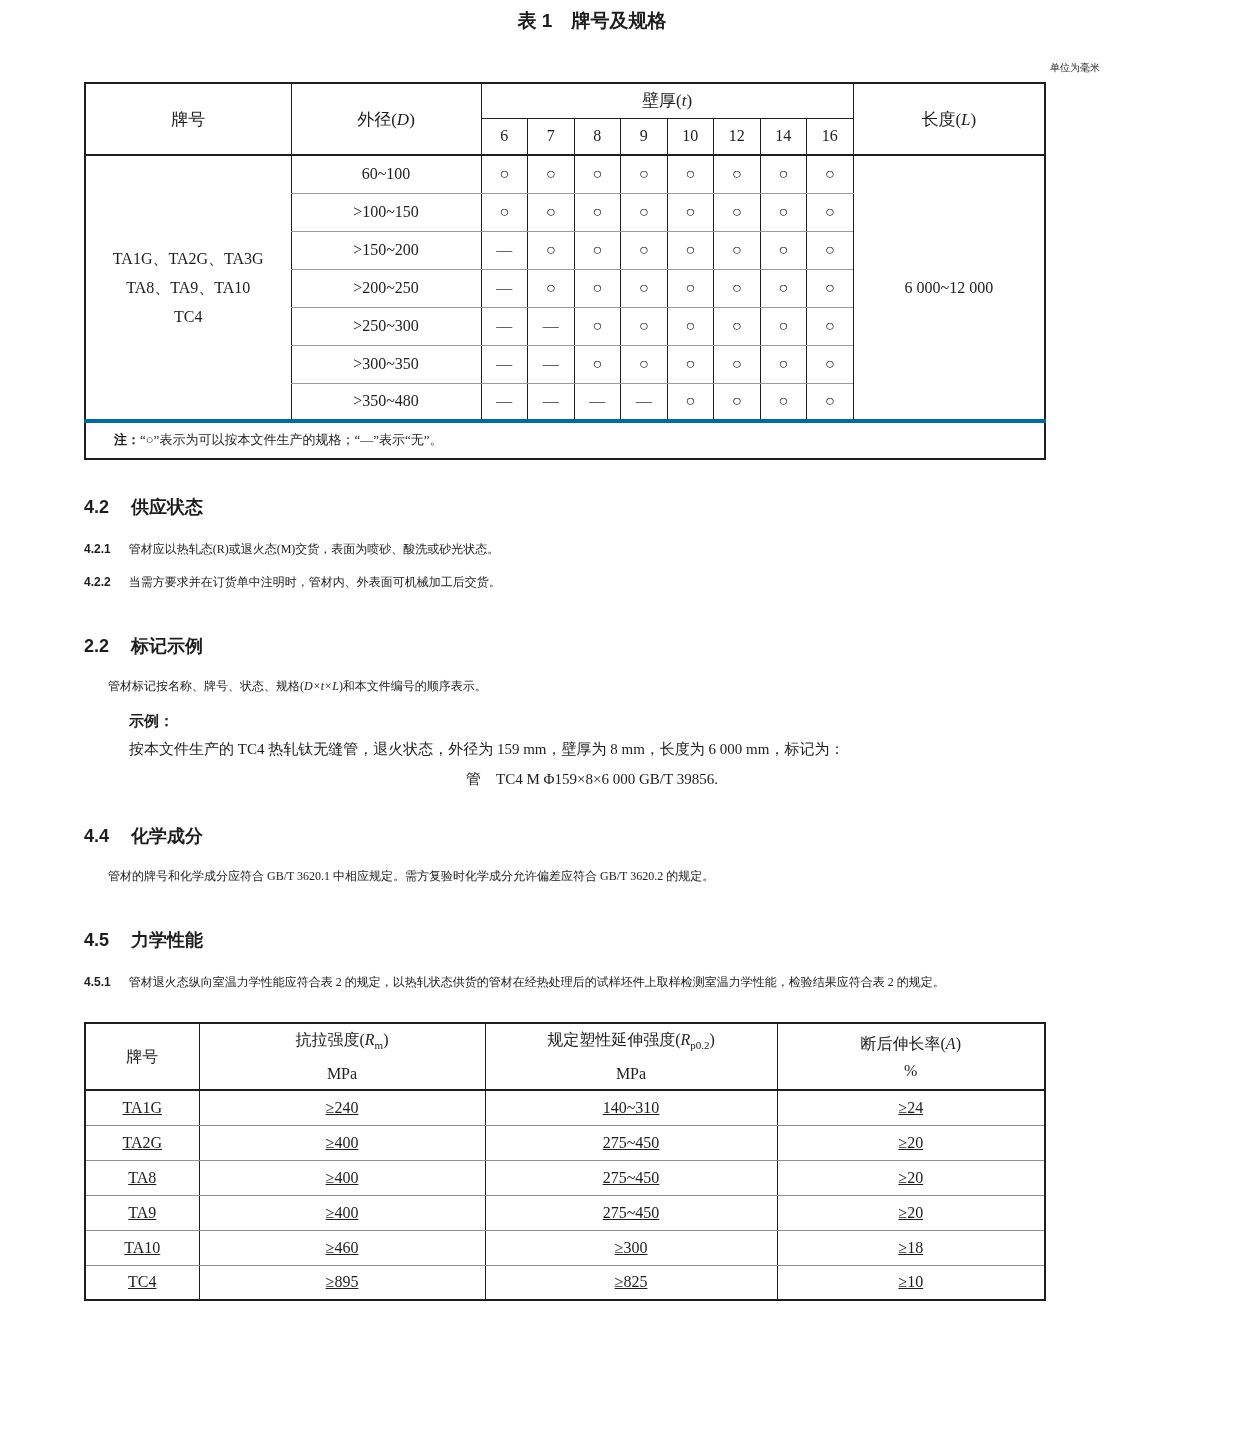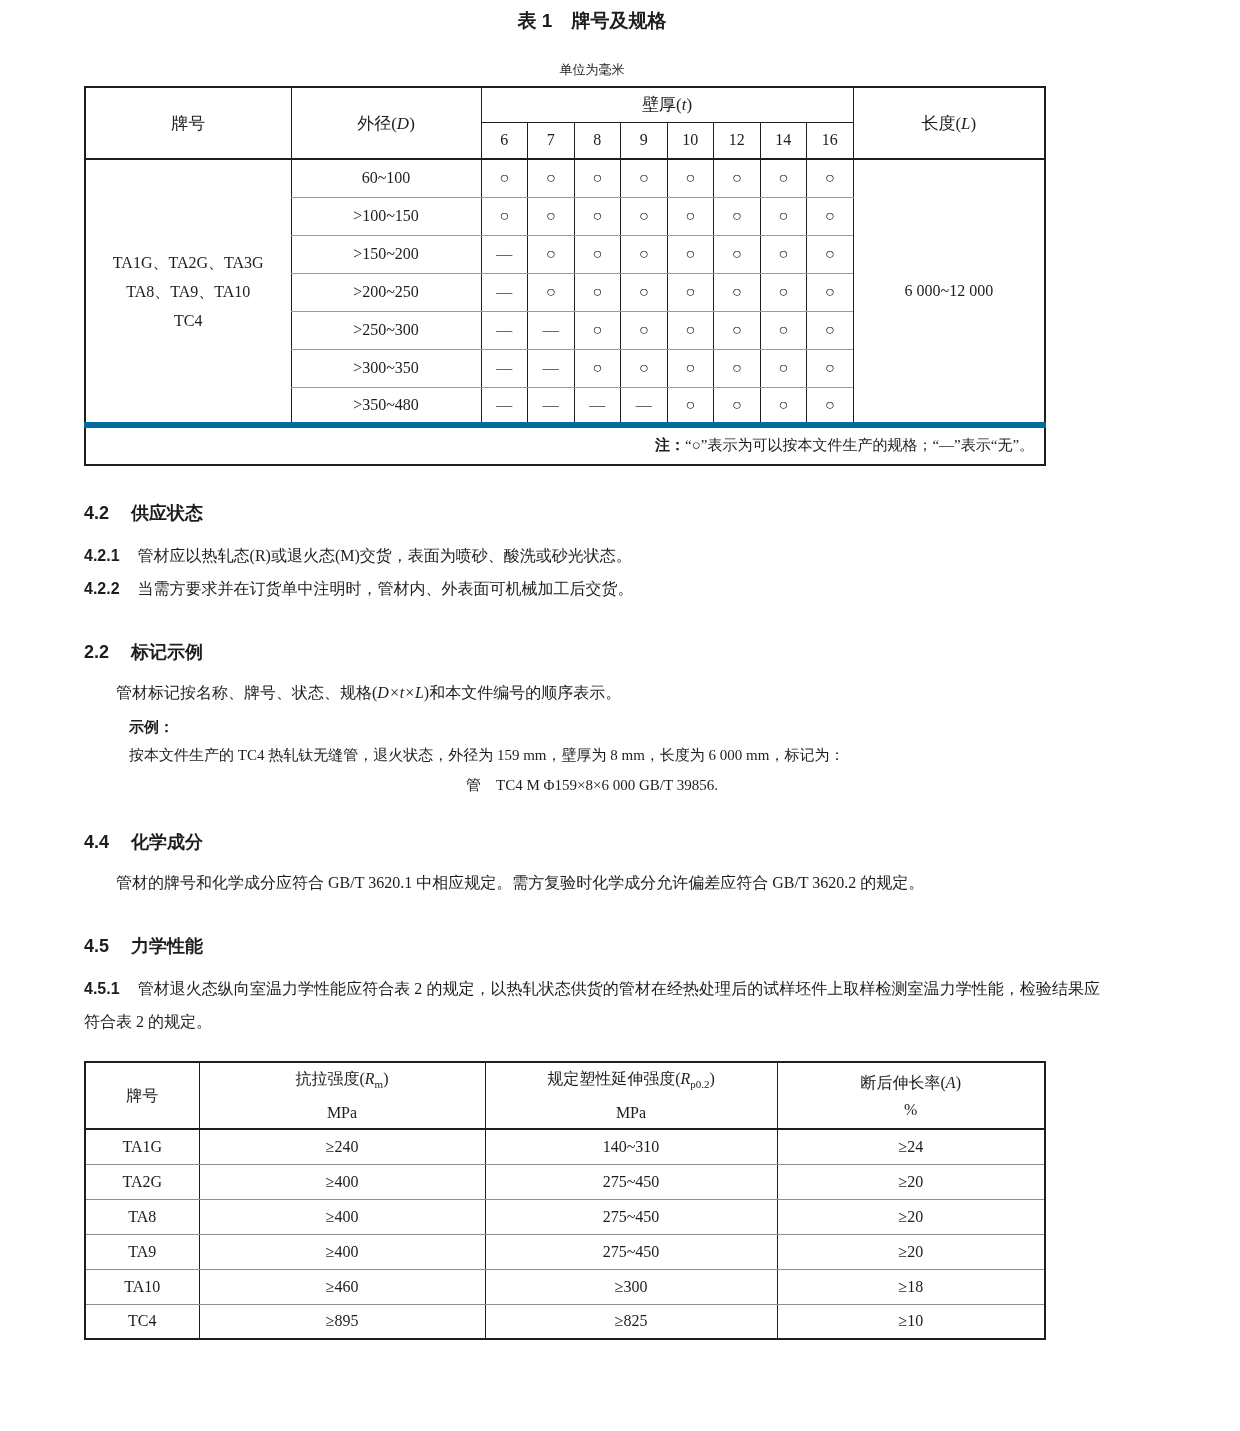--- a/index.html
+++ b/index.html
@@ -15,77 +15,77 @@
     overflow: hidden;
   }
   .tbl-title {
     text-align: center;
     font-family: "Liberation Sans", "DejaVu Sans", sans-serif;
     font-weight: bold;
     font-size: 19px;
     margin: 0;
   }
   .unit-note {
-    text-align: center;
-    font-size: 13px;
+    text-align: right;
+    font-size: 10px;
     margin: 27px 0 7px 0;
   }
   table { border-collapse: collapse; table-layout: fixed; width: 960px; }
   .t1, .t2 { border: 2px solid #1e1e1e; }
   .t1 td, .t2 td {
     border-left: 1px solid #1e1e1e;
     text-align: center;
     vertical-align: middle;
     padding: 0;
     font-size: 16px;
   }
   .t1 td.hd-cell { font-size: 17px; }
   .t1 td.rs { border-bottom: 2px solid #1e1e1e; }
   .t1 td.wall-hd { height: 35px; border-bottom: 1px solid #1e1e1e; }
   .t1 tr.h2 td { height: 37px; border-bottom: 2px solid #1e1e1e; }
   .t1 tr.br td { height: 38px; border-bottom: 1px solid #9a9a9a; }
   .t1 td.grade-cell { line-height: 29px; border-bottom: 1px solid #9a9a9a; }
   .t1 tr.note-row td {
     border-left: none;
-    border-top: 6px solid #0369a1;
-    text-align: right;
+    border-top: 4px solid #0369a1;
+    text-align: left;
     padding: 8px 10px 9px 28px;
-    font-size: 15px;
+    font-size: 13px;
     height: auto;
   }
   .note-label { font-family: "Liberation Sans", "DejaVu Sans", sans-serif; font-weight: bold; }
   .mark-dash { color: #4a4a4a; }
   i.var { font-style: italic; font-family: "Liberation Serif", "DejaVu Serif", serif; }
   sub { font-size: 11px; }
   .sec-h {
     font-family: "Liberation Sans", "DejaVu Sans", sans-serif;
     font-weight: bold;
     font-size: 18px;
     margin: 35px 0 0 0;
   }
   .sec-h .num { margin-right: 22px; }
-  .clause { font-size: 16px; line-height: 33px; margin: 14px 0 0 0; text-align: justify; }
+  .clause { font-size: 12px; line-height: 33px; margin: 14px 0 0 0; text-align: justify; }
   .clause .pnum {
     font-family: "Liberation Sans", "DejaVu Sans", sans-serif;
     font-weight: bold;
     margin-right: 18px;
   }
   .indent { text-indent: 2em; }
   .example-label {
     font-family: "Liberation Sans", "DejaVu Sans", sans-serif;
     font-weight: bold;
     font-size: 15px;
     margin: 9px 0 0 45px;
   }
   .example-text { font-size: 15px; line-height: 27px; margin: 5px 0 0 45px; text-align: justify; }
   .example-mark { font-size: 15px; text-align: center; margin: 7px 0 0 0; }
   .t2-title { margin-top: 31px; font-size: 18px; }
   .t2 { margin-top: 23px; }
   .t2 tr.hd td { border-bottom: 2px solid #1e1e1e; height: 67px; font-size: 16px; line-height: 27px; }
-  .t2 tr.r td { height: 35px; border-bottom: 1px solid #8f8f8f; }
+  .t2 tr.r td { height: 35px; border-bottom: 1px solid #8f8f8f; text-decoration: underline; }
   .t2 .grade-col { font-size: 16px; }
 </style>
 </head>
 <body>
 
 <div class="page">
 
   <div class="tbl-title">表 1　牌号及规格</div>
   <div class="unit-note">单位为毫米</div>
 

